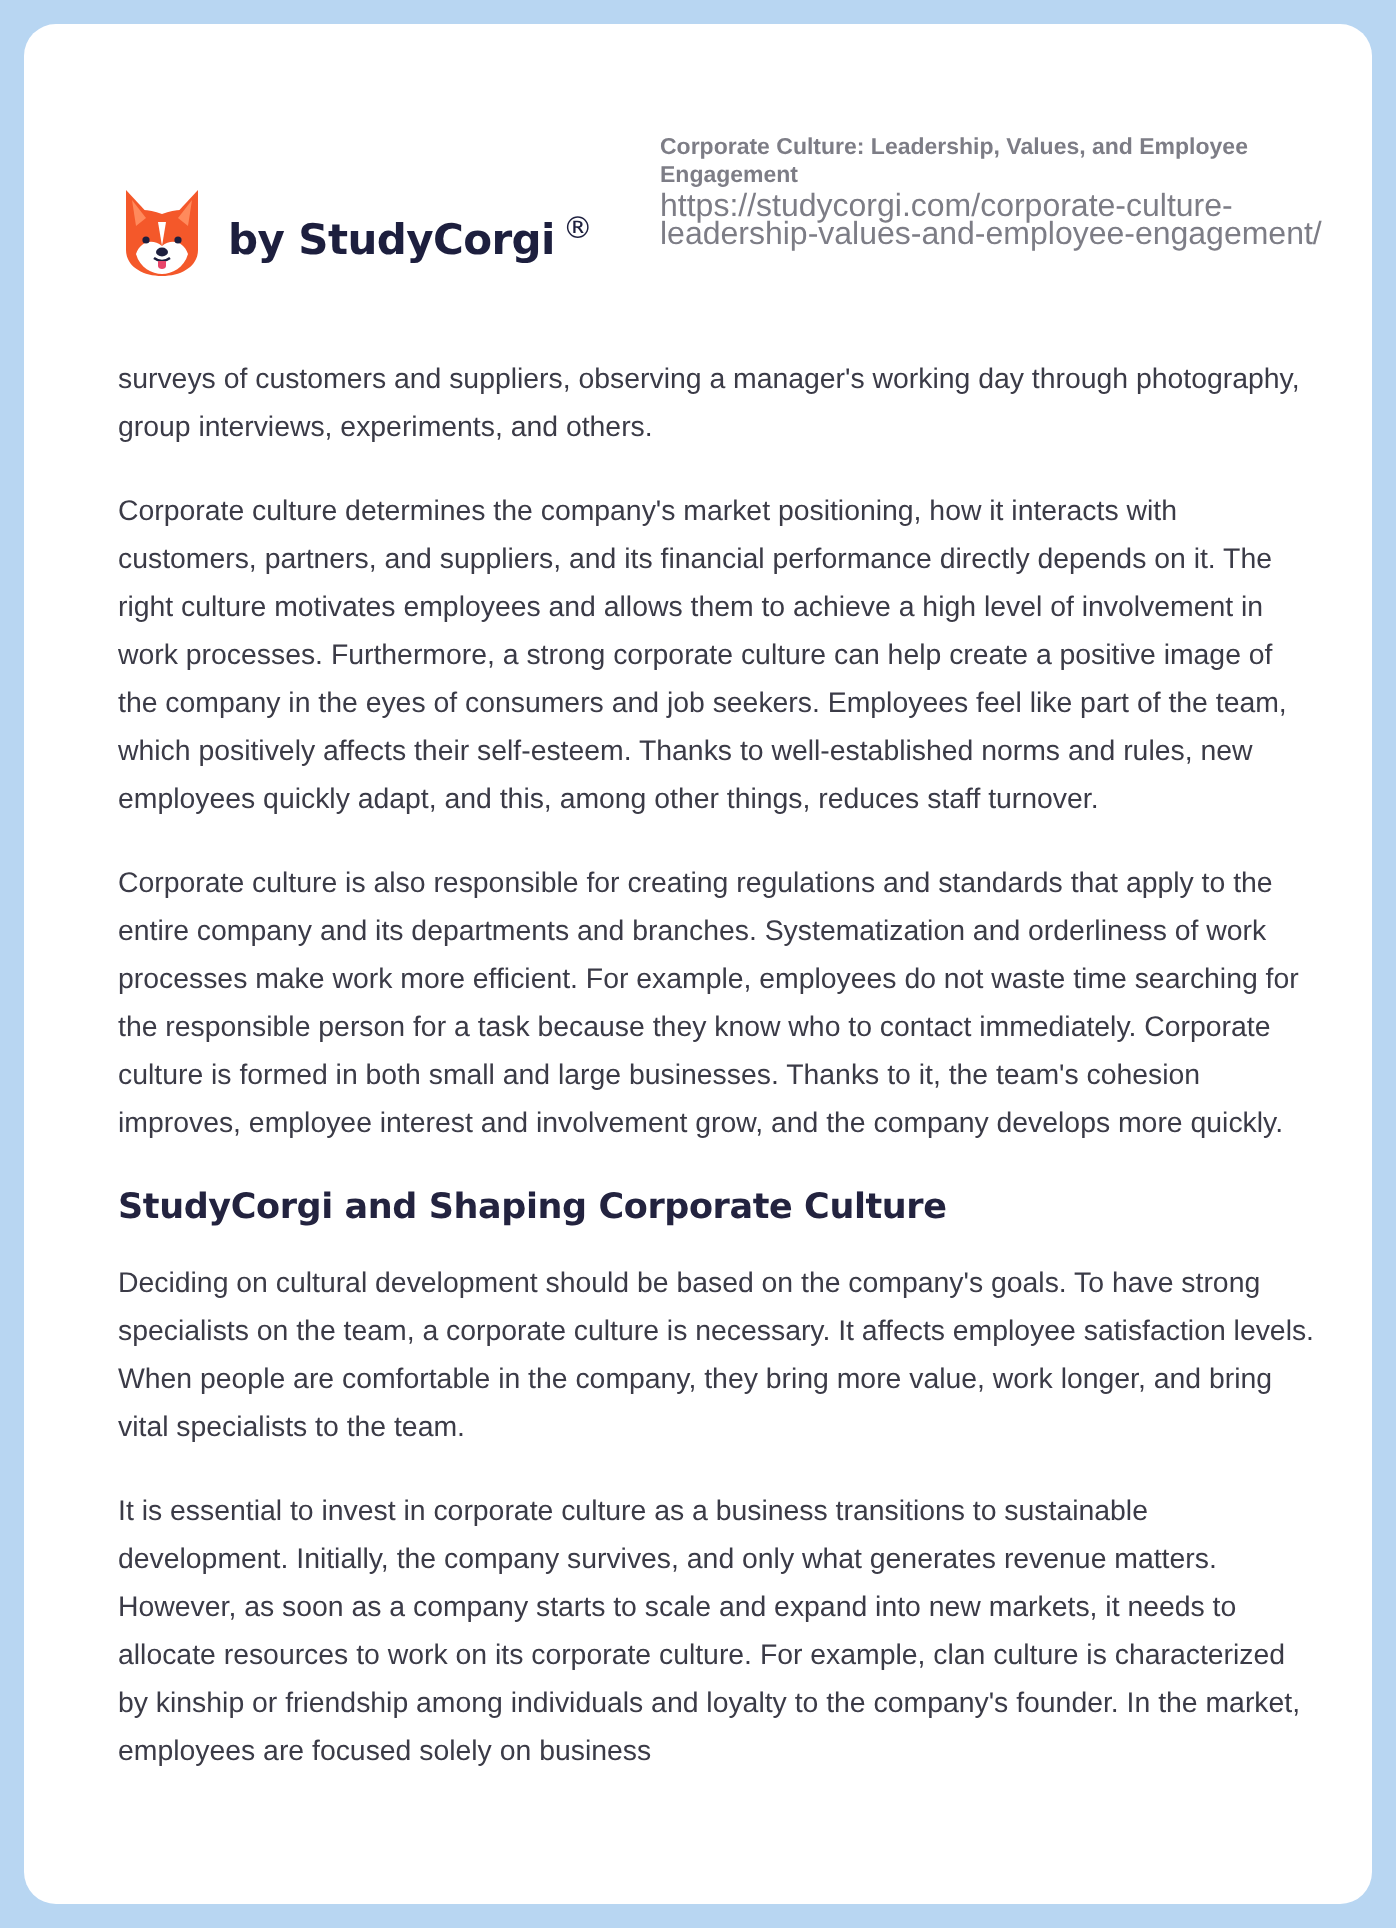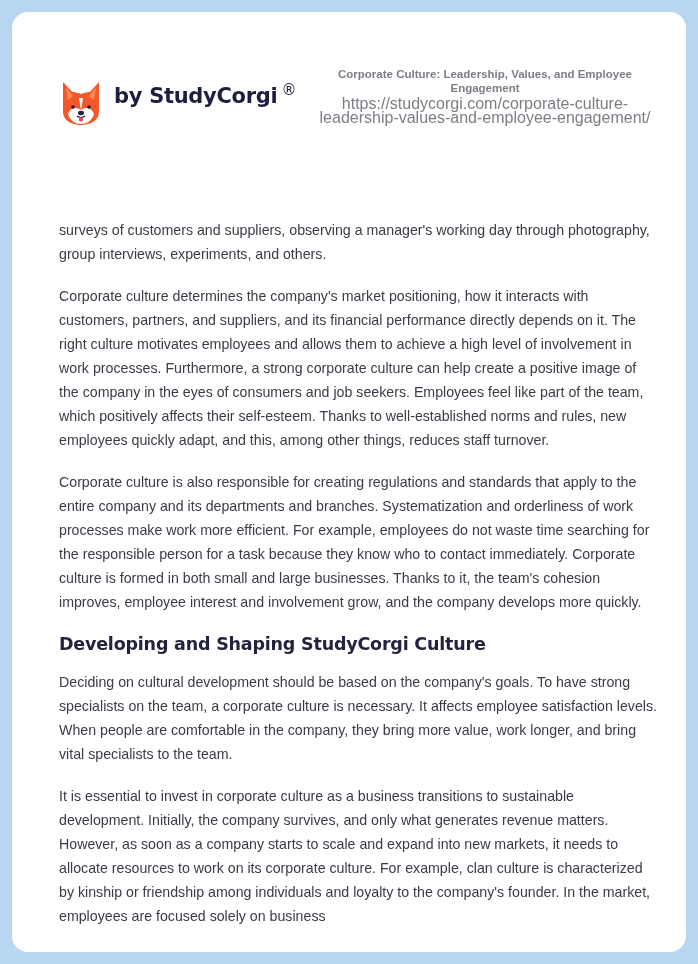--- a/index.html
+++ b/index.html
@@ -25,22 +25,23 @@
     }
     .header {
       position: absolute;
       left: 0; top: 0;
       width: 674px;
       height: 150px;
     }
     .logo {
       position: absolute;
       left: 48px;
-      top: 68px;
+      top: 81px;
       display: flex;
+      align-items: center;
     }
     .logo-icon {
       width: 42px;
       height: 46px;
       display: block;
     }
     .logo-text {
       margin-left: 12px;
       font-family: "DejaVu Sans", sans-serif;
       font-weight: bold;
@@ -54,24 +55,24 @@
       font-family: "DejaVu Sans", sans-serif;
       font-size: 15px;
       color: #1d1f3e;
       position: relative;
       top: -8px;
       margin-left: 4px;
       font-weight: normal;
     }
     .meta {
       position: absolute;
-      right: 31px;
+      right: 16px;
       top: 55px;
       width: 340px;
-      text-align: center;
+      text-align: left;
     }
     .meta-title {
       font-family: "Liberation Sans", sans-serif;
       font-weight: bold;
       font-size: 11.5px;
       line-height: 14px;
       color: #7d7d86;
     }
     .meta-url {
       font-family: "Liberation Sans", sans-serif;
@@ -82,21 +83,20 @@
     }
     .content {
       position: absolute;
       left: 47px;
       top: 166px;
       width: 600px;
       font-family: "Liberation Sans", sans-serif;
       font-size: 14.2px;
       line-height: 24px;
       color: #3b3b47;
-      margin-top: 40px;
     }
     .content p {
       margin-bottom: 18px;
     }
     .content h2 {
       font-family: "DejaVu Sans", sans-serif;
       font-weight: bold;
       font-size: 17.5px;
       line-height: 24px;
       color: #23233f;
@@ -139,17 +139,17 @@
     <div class="meta">
       <div class="meta-title">Corporate Culture: Leadership, Values, and Employee Engagement</div>
       <div class="meta-url">https://studycorgi.com/corporate-culture-leadership-values-and-employee-engagement/</div>
     </div>
   </div>
 
   <div class="content">
     <p>surveys of customers and suppliers, observing a manager's working day through photography, group interviews, experiments, and others.</p>
     <p>Corporate culture determines the company's market positioning, how it interacts with customers, partners, and suppliers, and its financial performance directly depends on it. The right culture motivates employees and allows them to achieve a high level of involvement in work processes. Furthermore, a strong corporate culture can help create a positive image of the company in the eyes of consumers and job seekers. Employees feel like part of the team, which positively affects their self-esteem. Thanks to well-established norms and rules, new employees quickly adapt, and this, among other things, reduces staff turnover.</p>
     <p>Corporate culture is also responsible for creating regulations and standards that apply to the entire company and its departments and branches. Systematization and orderliness of work processes make work more efficient. For example, employees do not waste time searching for the responsible person for a task because they know who to contact immediately. Corporate culture is formed in both small and large businesses. Thanks to it, the team's cohesion improves, employee interest and involvement grow, and the company develops more quickly.</p>
-    <h2>Developing and Shaping StudyCorgi Culture</h2>
+    <h2>StudyCorgi and Shaping Corporate Culture</h2>
     <p>Deciding on cultural development should be based on the company's goals. To have strong specialists on the team, a corporate culture is necessary. It affects employee satisfaction levels. When people are comfortable in the company, they bring more value, work longer, and bring vital specialists to the team.</p>
     <p>It is essential to invest in corporate culture as a business transitions to sustainable development. Initially, the company survives, and only what generates revenue matters. However, as soon as a company starts to scale and expand into new markets, it needs to allocate resources to work on its corporate culture. For example, clan culture is characterized by kinship or friendship among individuals and loyalty to the company's founder. In the market, employees are focused solely on business</p>
   </div>
 </div>
 
 </body></html>

